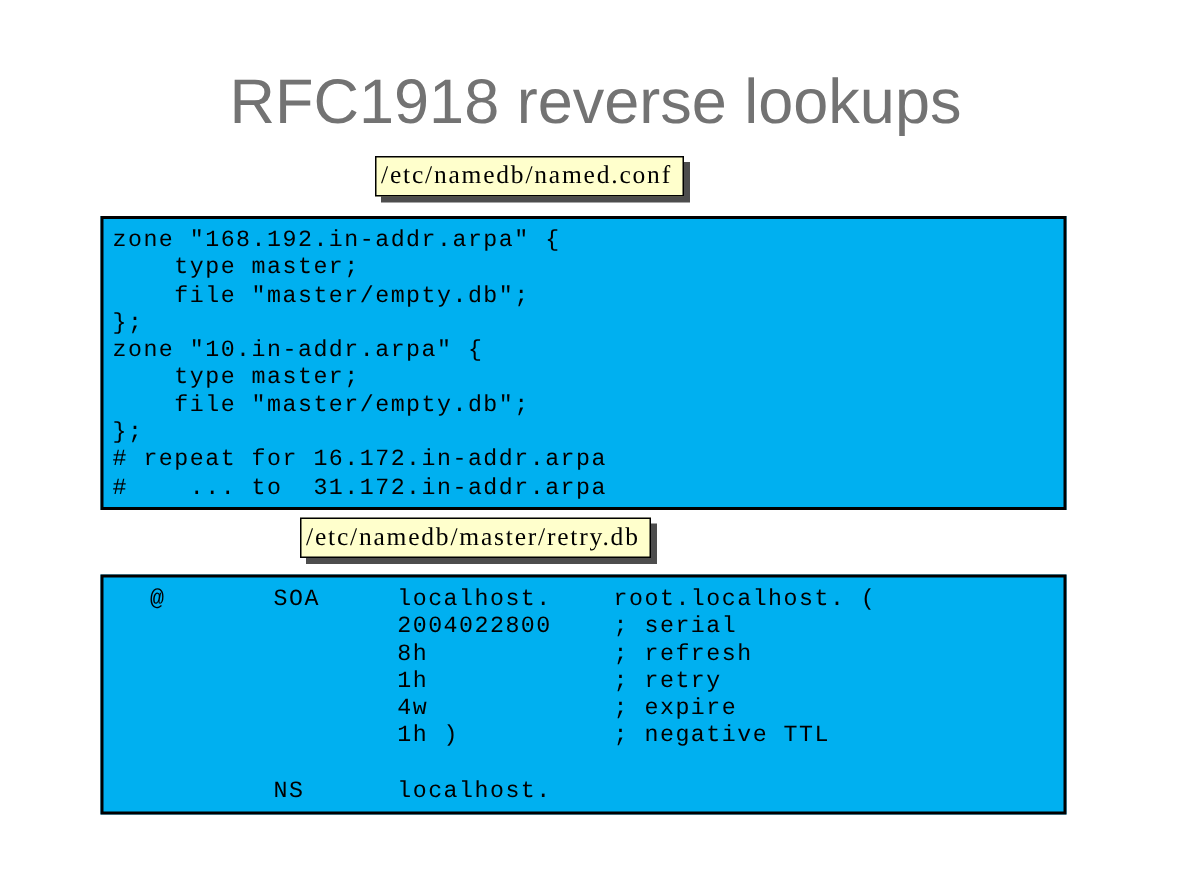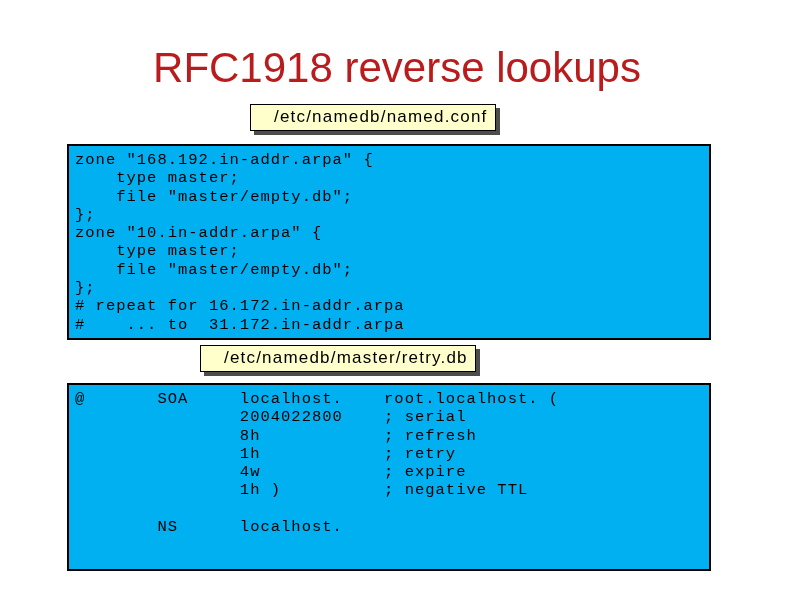--- a/index.html
+++ b/index.html
@@ -17,31 +17,31 @@
   }
   .slide-title {
     position: absolute;
     top: 44px;
     left: 0;
     width: 100%;
     text-align: center;
     font-family: "Liberation Sans", sans-serif;
     font-size: 42px;
     font-weight: 400;
-    color: #b91c1c;
+    color: #737373;
     letter-spacing: 0px;
     white-space: nowrap;
   }
   .file-label {
     position: absolute;
     background: var(--label-bg, #FFFFCC);
     border: 1px solid #000000;
     box-shadow: 4px 4px 0 var(--label-shadow, #4d4d4d);
-    padding: 2px 7px 3px 23px;
-    font-family: Liberation Sans, sans-serif;
+    padding: 2px 7px 3px 3px;
+    font-family: Liberation Serif, serif;
     font-size: 17px;
     letter-spacing: 1.2px;
     color: #000000;
     white-space: nowrap;
   }
   .file-label.label-named-conf {
     left: 250px;
     top: 104px;
   }
   .file-label.label-empty-db {
@@ -55,21 +55,22 @@
     background: var(--code-bg, #00B0F0);
     border: 2px solid #000000;
     box-sizing: border-box;
   }
   .code-box.box-named-conf {
     top: 144px;
     height: 196px;
   }
   .code-box.box-empty-db {
     top: 383px;
-    height: 188px;
+    height: 160px;
+    padding-left: 25px;
   }
   .code-box pre {
     margin: 0;
     padding: 5px 6px 4px 6px;
     font-family: "Liberation Mono", monospace;
     font-size: 15.5px;
     line-height: 18.3px;
     letter-spacing: 1.0px;
     color: #000000;
     white-space: pre;

